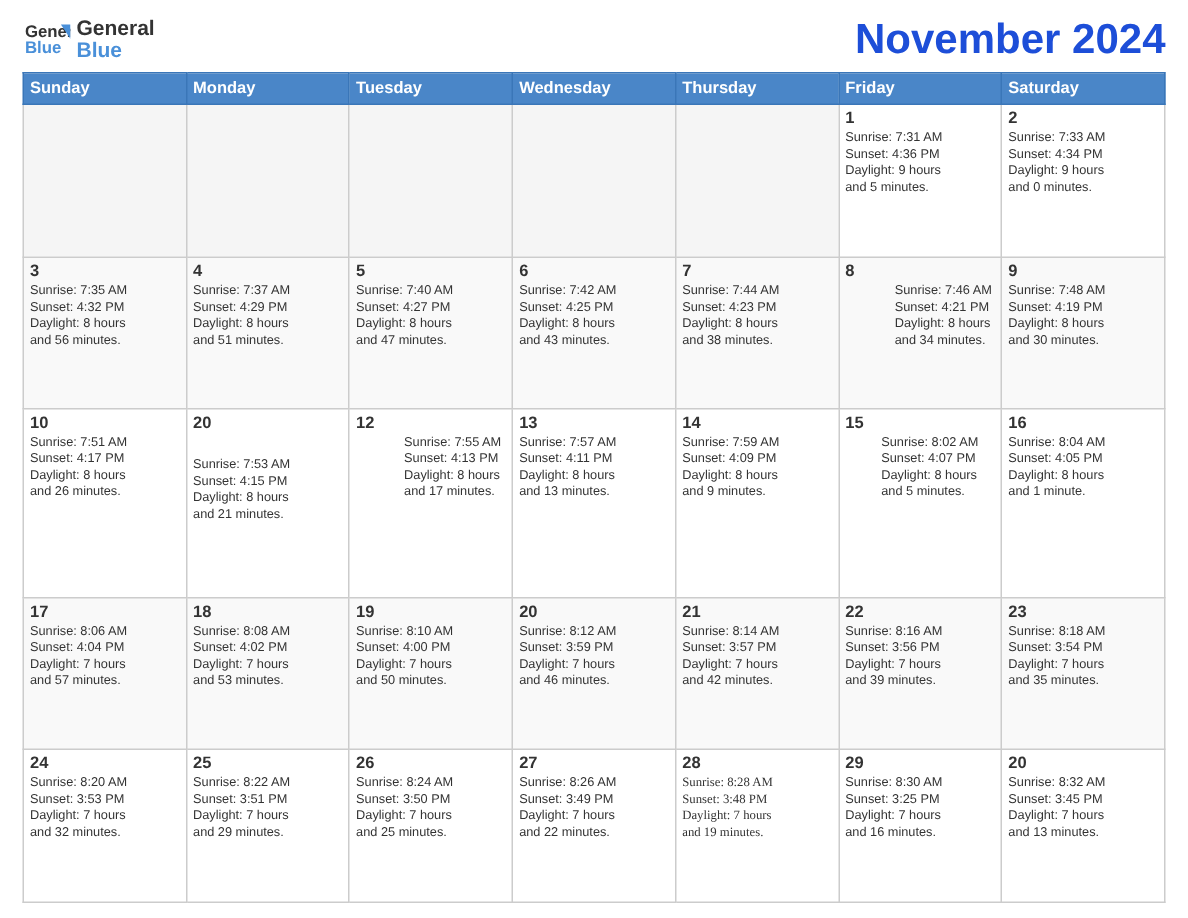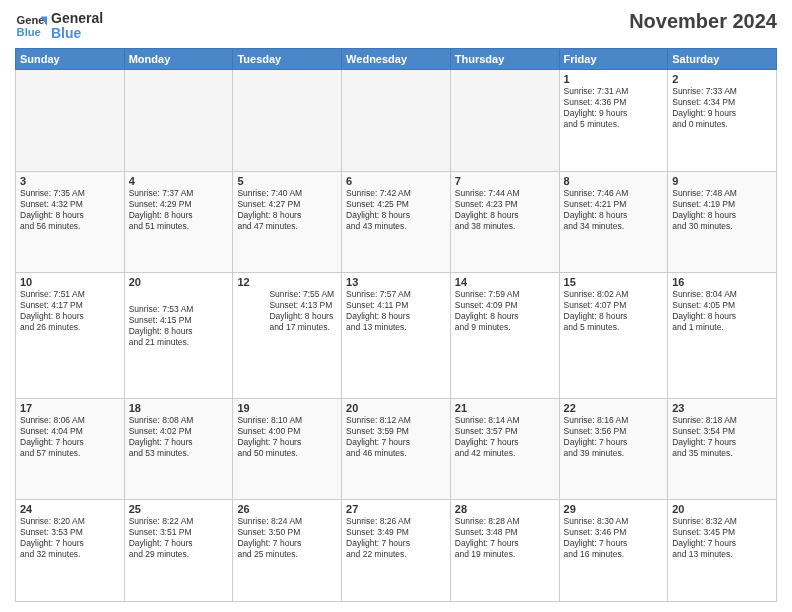--- a/index.html
+++ b/index.html
@@ -29,23 +29,23 @@
     }
     .logo-icon {
       width: 32px;
       height: 32px;
       margin-right: 4px;
     }
     .title-block {
       text-align: right;
     }
     .month-title {
-      font-size: 20px;
+      font-size: 28px;
       font-weight: bold;
-      color: #404040;
+      color: #1d4ed8;
     }
     .location {
       font-size: 14px;
       color: #555;
     }
     .calendar {
       flex: 1;
       border-collapse: collapse;
       width: 100%;
       table-layout: fixed;
@@ -171,21 +171,21 @@
           </td>
           <td>
             <span class="day-number">7</span>
             <div class="day-info" style="white-space: pre-line;">Sunrise: 7:44 AM
 Sunset: 4:23 PM
 Daylight: 8 hours
 and 38 minutes.</div>
           </td>
           <td>
             <span class="day-number">8</span>
-            <div class="day-info" style="white-space: pre-line;">Sunrise: 7:46 AM
+            <div class="day-info" style="white-space: pre-line; margin-left: 33px;">Sunrise: 7:46 AM
 Sunset: 4:21 PM
 Daylight: 8 hours
 and 34 minutes.</div>
           </td>
           <td>
             <span class="day-number">9</span>
             <div class="day-info" style="white-space: pre-line;">Sunrise: 7:48 AM
 Sunset: 4:19 PM
 Daylight: 8 hours
 and 30 minutes.</div>
@@ -222,21 +222,21 @@
           </td>
           <td>
             <span class="day-number">14</span>
             <div class="day-info" style="white-space: pre-line;">Sunrise: 7:59 AM
 Sunset: 4:09 PM
 Daylight: 8 hours
 and 9 minutes.</div>
           </td>
           <td>
             <span class="day-number">15</span>
-            <div class="day-info" style="white-space: pre-line;">Sunrise: 8:02 AM
+            <div class="day-info" style="white-space: pre-line; margin-left: 24px;">Sunrise: 8:02 AM
 Sunset: 4:07 PM
 Daylight: 8 hours
 and 5 minutes.</div>
           </td>
           <td>
             <span class="day-number">16</span>
             <div class="day-info" style="white-space: pre-line;">Sunrise: 8:04 AM
 Sunset: 4:05 PM
 Daylight: 8 hours
 and 1 minute.</div>
@@ -317,29 +317,29 @@
           </td>
           <td>
             <span class="day-number">27</span>
             <div class="day-info" style="white-space: pre-line;">Sunrise: 8:26 AM
 Sunset: 3:49 PM
 Daylight: 7 hours
 and 22 minutes.</div>
           </td>
           <td>
             <span class="day-number">28</span>
-            <div class="day-info" style="white-space: pre-line;">Sunrise: 8:28 AM
+            <div class="day-info" style="white-space: pre-line; font-family: Liberation Serif, serif;">Sunrise: 8:28 AM
 Sunset: 3:48 PM
 Daylight: 7 hours
 and 19 minutes.</div>
           </td>
           <td>
             <span class="day-number">29</span>
             <div class="day-info" style="white-space: pre-line;">Sunrise: 8:30 AM
-Sunset: 3:46 PM
+Sunset: 3:25 PM
 Daylight: 7 hours
 and 16 minutes.</div>
           </td>
           <td>
             <span class="day-number">20</span>
             <div class="day-info" style="white-space: pre-line;">Sunrise: 8:32 AM
 Sunset: 3:45 PM
 Daylight: 7 hours
 and 13 minutes.</div>
           </td>

